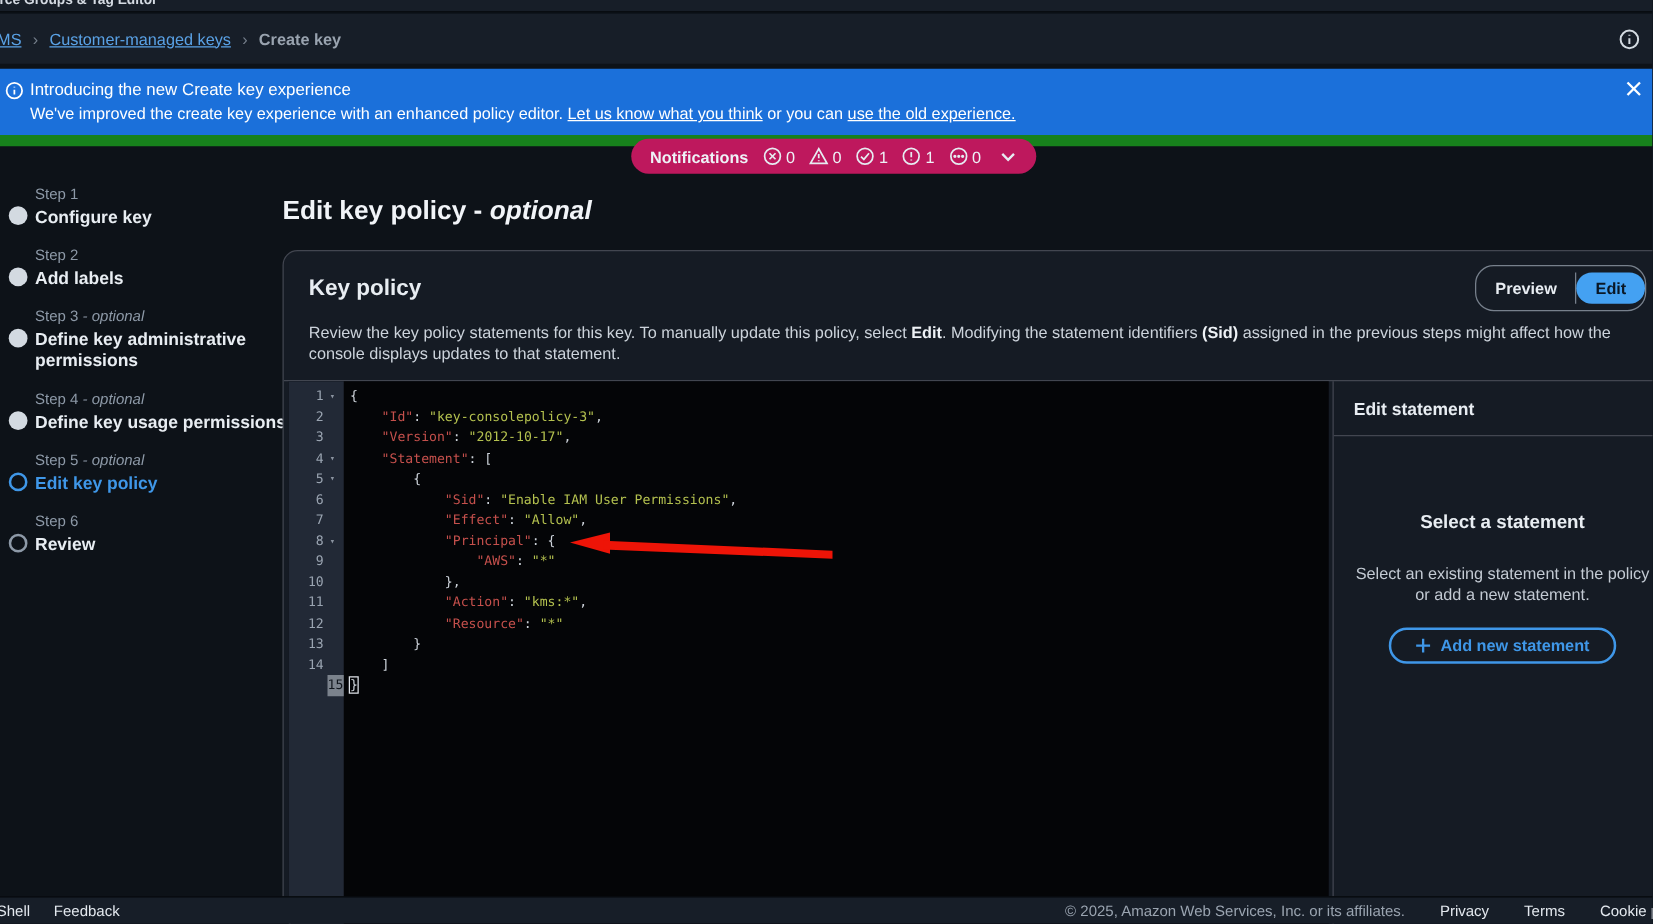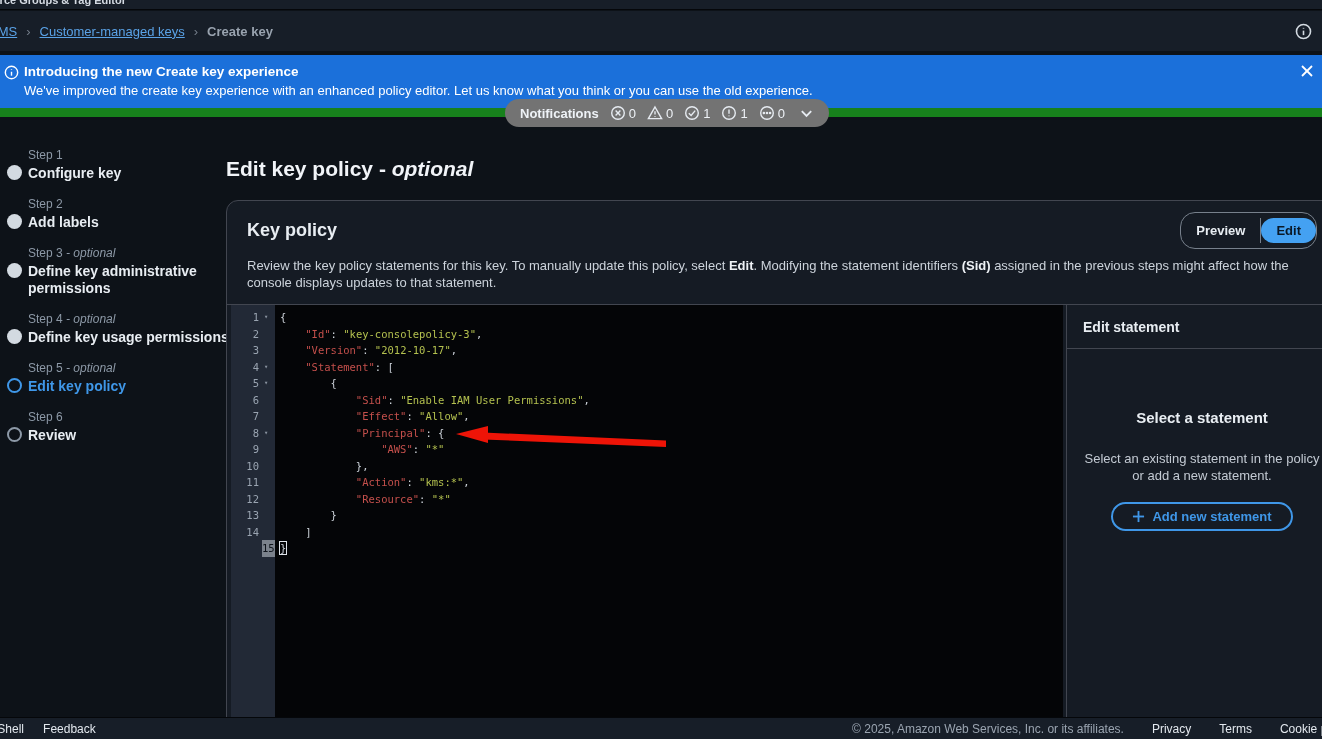--- a/index.html
+++ b/index.html
@@ -20,30 +20,30 @@
   .crumbbar { position:absolute; top:11px; left:0; right:0; height:40px; background:#171e28; display:flex; align-items:center; padding-right:10px; }
   .crumb-link { color:#5aa2e6; font-size:13px; text-decoration:underline; cursor:pointer; white-space:nowrap; }
   .crumb-first { margin-left:-11px; }
   .crumb-sep { color:#747e8a; font-size:13px; margin:0 9px; }
   .crumb-current { color:#99a3af; font-size:13px; font-weight:700; }
   .crumb-info { margin-left:auto; width:17px; height:17px; cursor:pointer; }
 
   
   .banner { position:absolute; top:55px; left:0; right:0; height:53px; background:#1b70da; color:#fff; }
   .banner-icon { position:absolute; left:4px; top:10px; width:15px; height:15px; }
-  .banner-title { position:absolute; left:24px; top:9px; font-size:13.5px; font-weight:700; }
+  .banner-title { position:absolute; left:24px; top:9px; font-size:13.5px; font-weight:400; }
   .banner-msg { position:absolute; left:24px; top:28px; font-size:13px; }
-  .banner-msg a { color:#fff; cursor:pointer; }
+  .banner-msg a { color:#fff; text-decoration:underline; cursor:pointer; }
   .banner-close { position:absolute; right:6px; top:7px; width:18px; height:18px; cursor:pointer; }
 
   
   .greenbar { position:absolute; top:108px; left:0; right:0; height:9px; background:#17811c; }
 
   
-  .notifpill { position:absolute; top:99px; left:505px; height:28px; background:#737373; border-radius:15px;
+  .notifpill { position:absolute; top:111px; left:505px; height:28px; background:#be185d; border-radius:15px;
     display:flex; align-items:center; gap:11px; padding:0 15px; z-index:6; cursor:pointer; }
   .notif-label { font-size:13px; font-weight:700; color:#eef2f7; }
   .nitem { display:flex; align-items:center; gap:3px; }
   .nicon { width:16px; height:16px; display:inline-flex; }
   .ncount { font-size:13px; color:#eef2f7; }
   .notif-chevron { width:15px; height:15px; margin-left:3px; }
 
   
   .steps { position:absolute; left:28px; top:148px; width:204px; }
   .step { position:relative; margin-bottom:15px; cursor:pointer; }

